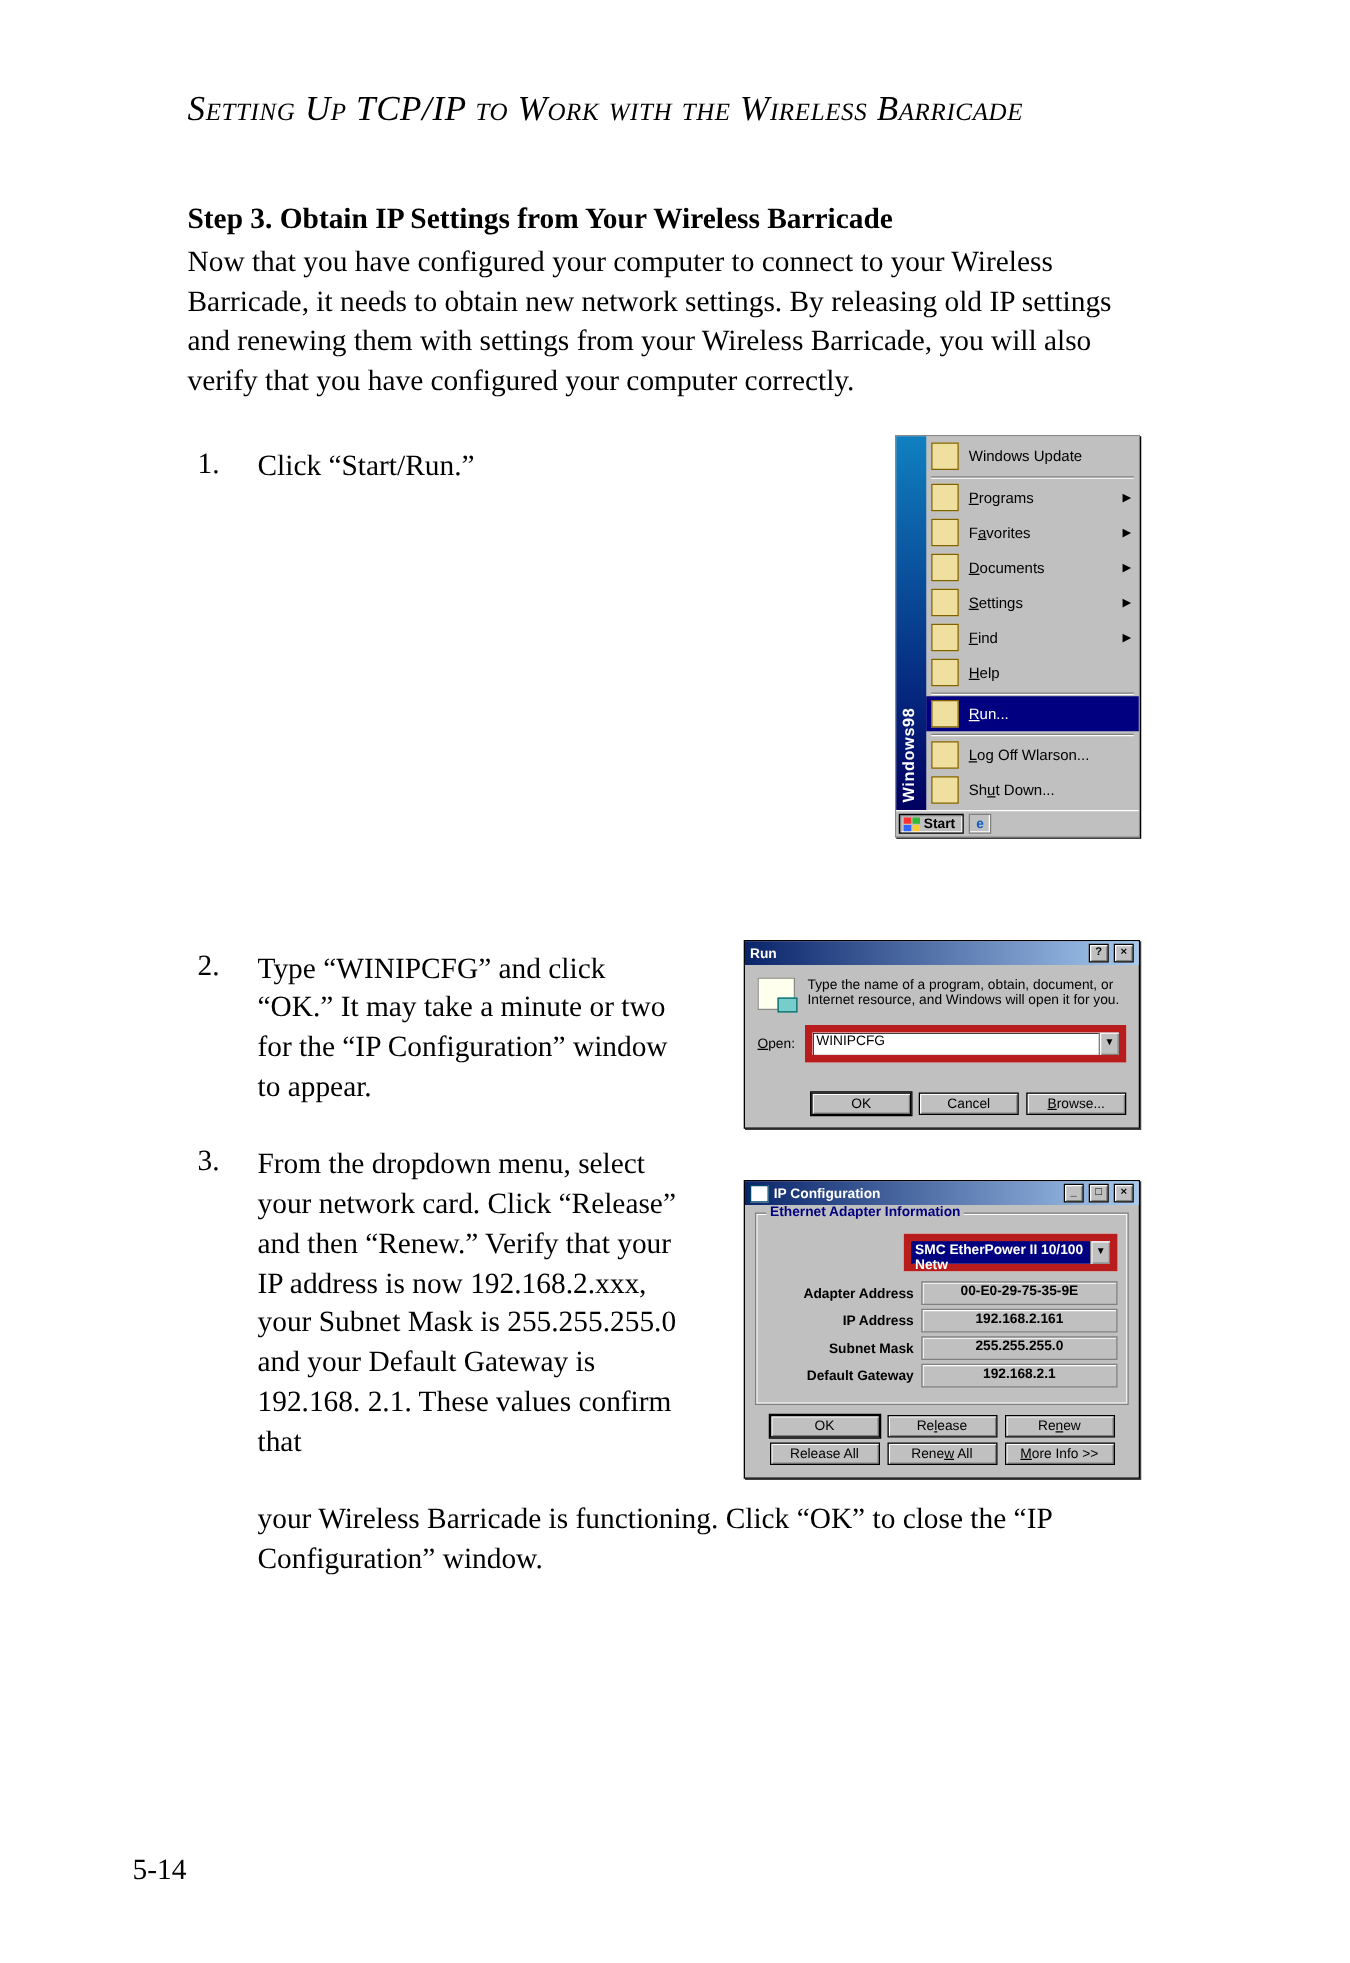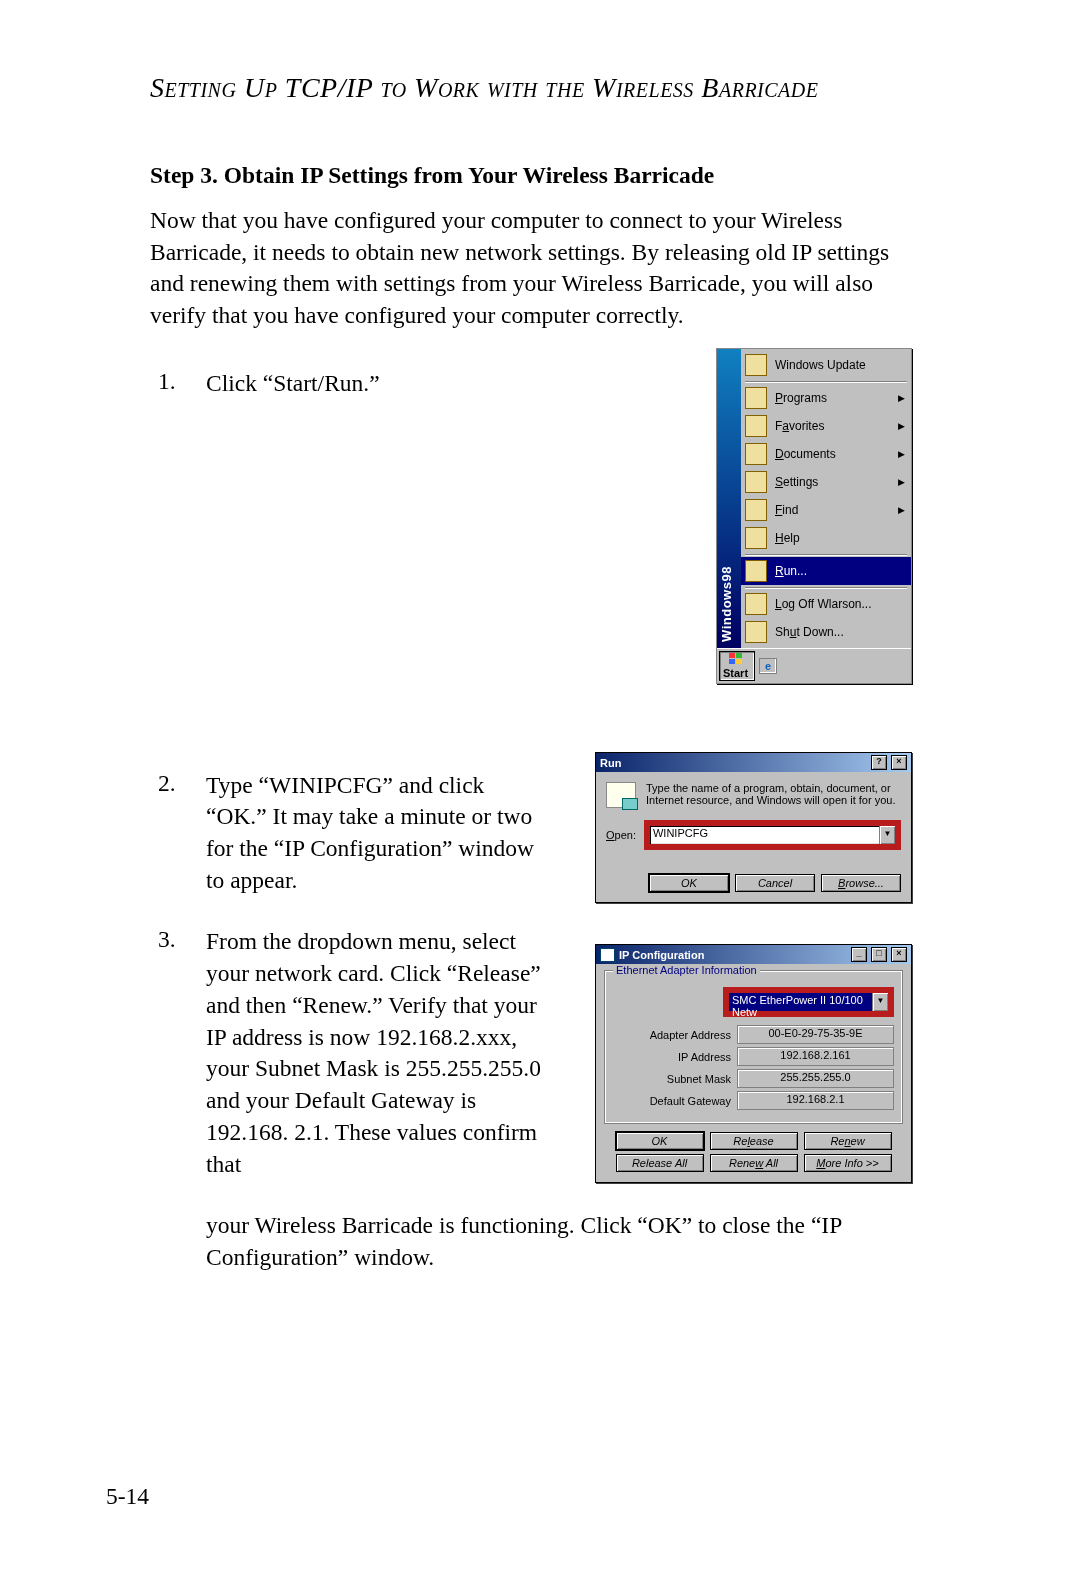--- a/index.html
+++ b/index.html
@@ -22,21 +22,21 @@
     font-style: italic;
     font-variant: small-caps;
     font-size: 28px;
     letter-spacing: 0.5px;
     margin-bottom: 58px;
     font-family: Georgia, serif;
   }
   .step-heading {
     font-weight: bold;
     font-size: 23.5px;
-    margin-bottom: 16px;
+    margin-bottom: 6px;
     font-family: Georgia, serif;
   }
   .intro-para {
     font-size: 23.5px;
     line-height: 1.35;
     margin-bottom: 36px;
     max-width: 770px;
   }
   .list-row {
     display: flex;
@@ -125,21 +125,20 @@
   .startbtn {
     display: inline-flex;
     align-items: center;
     gap: 3px;
     padding: 1px 6px 1px 3px;
     border: 1px solid #000;
     box-shadow: inset 1px 1px 0 #808080, inset -1px -1px 0 #fff;
     font-weight: bold;
     font-size: 11px;
     background: #c0c0c0;
-    flex-direction: column;
   }
   .winflag {
     width: 13px; height: 11px; display: inline-block;
     background:
       linear-gradient(#f33,#f33) 0 0/6px 5px no-repeat,
       linear-gradient(#3b3,#3b3) 7px 0/6px 5px no-repeat,
       linear-gradient(#36f,#36f) 0 6px/6px 5px no-repeat,
       linear-gradient(#fc3,#fc3) 7px 6px/6px 5px no-repeat;
   }
   .tb-ie {
@@ -226,21 +225,20 @@
     display: flex; justify-content: flex-end; gap: 6px;
   }
   .w95btn {
     min-width: 66px;
     padding: 2px 6px;
     background: #c0c0c0;
     border: 1px solid #000;
     box-shadow: inset 1px 1px 0 #fff, inset -1px -1px 0 #808080;
     text-align: center;
     font-size: 11px;
-    font-style: italic;
   }
   .w95btn.def {
     box-shadow: 0 0 0 1px #000, inset 1px 1px 0 #fff, inset -1px -1px 0 #808080;
   }
   .w95btn .ul { text-decoration: underline; }
 
   
   .ipcfg {
     position: absolute;
     top: 944px;
@@ -252,20 +250,21 @@
     font-family: 'MS Sans Serif', Tahoma, Arial, sans-serif;
     font-size: 11px;
   }
   .ipcfg .content { padding: 6px 8px 10px 8px; }
   .groupbox {
     border: 1px solid #808080;
     box-shadow: inset -1px -1px 0 #fff, 1px 1px 0 #fff inset;
     position: relative;
     padding: 16px 8px 10px 8px;
     margin-bottom: 8px;
+    font-weight: bold;
   }
   .group-legend {
     position: absolute;
     top: -7px; left: 8px;
     background: #c0c0c0;
     padding: 0 3px;
     color: #000080;
   }
   .adapter-dd {
     margin-left: 110px;

